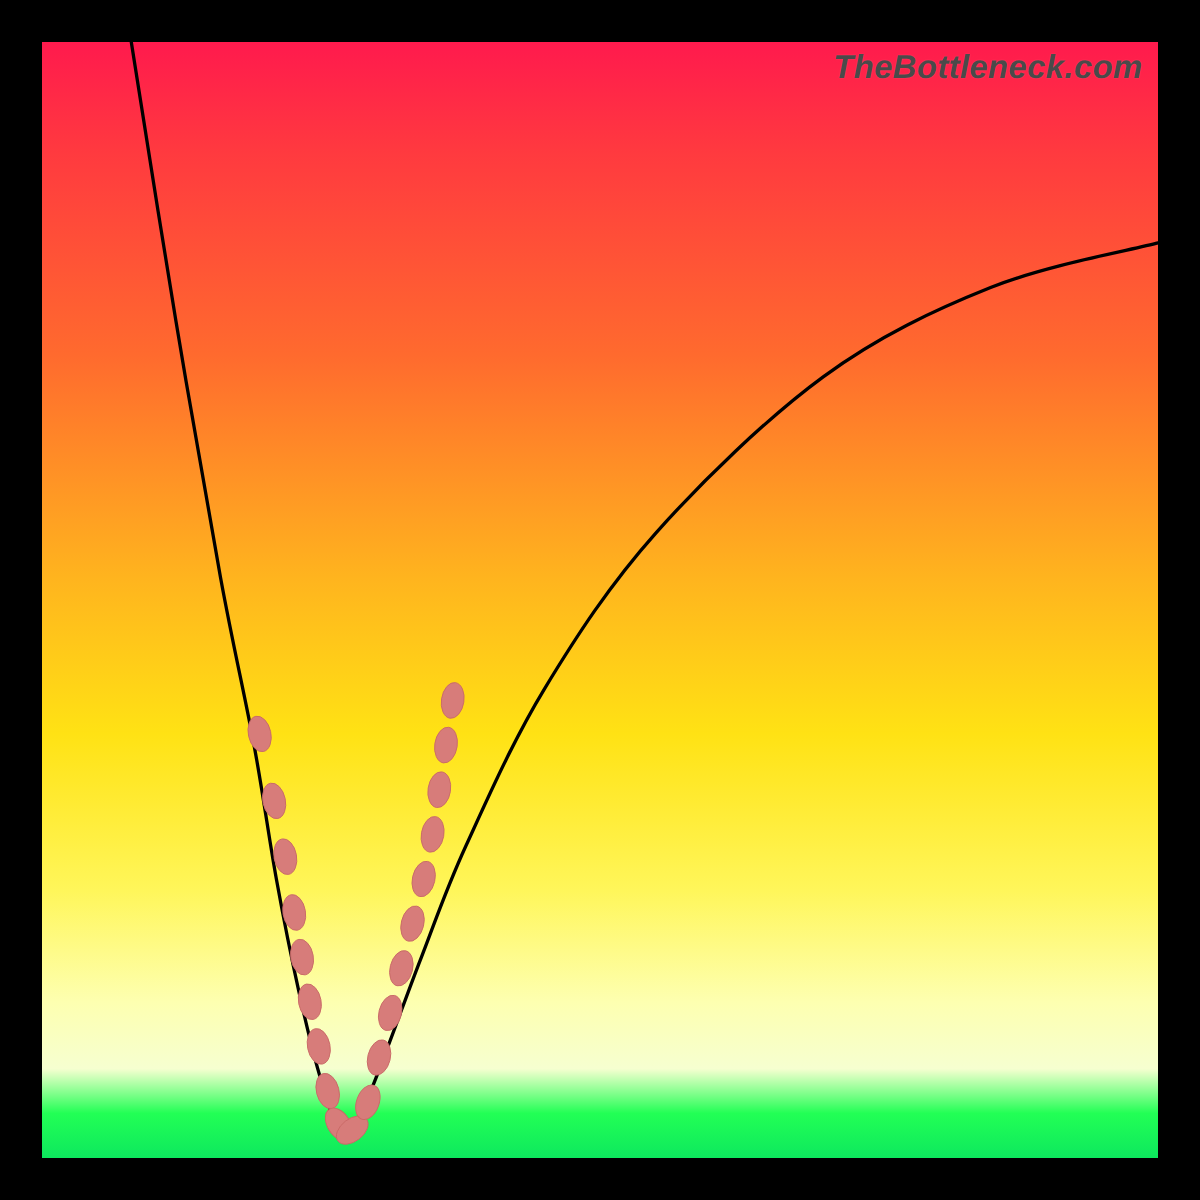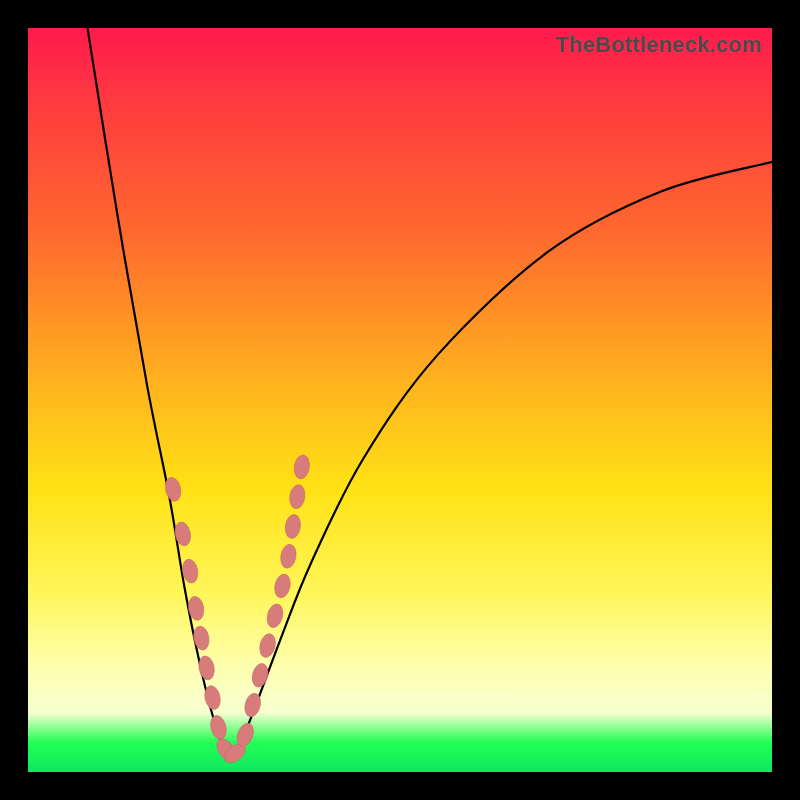--- a/index.html
+++ b/index.html
@@ -8,20 +8,21 @@
     width: 800px;
     height: 800px;
     background: #000;
     overflow: hidden;
     font-family: Arial, Helvetica, sans-serif;
   }
   .frame {
     position: absolute;
     inset: 0;
     background: #000;
+    font-style: italic;
   }
   .plot {
     position: absolute;
     left: 28px;
     top: 28px;
     width: 744px;
     height: 744px;
     
     background: linear-gradient(
       to bottom,

